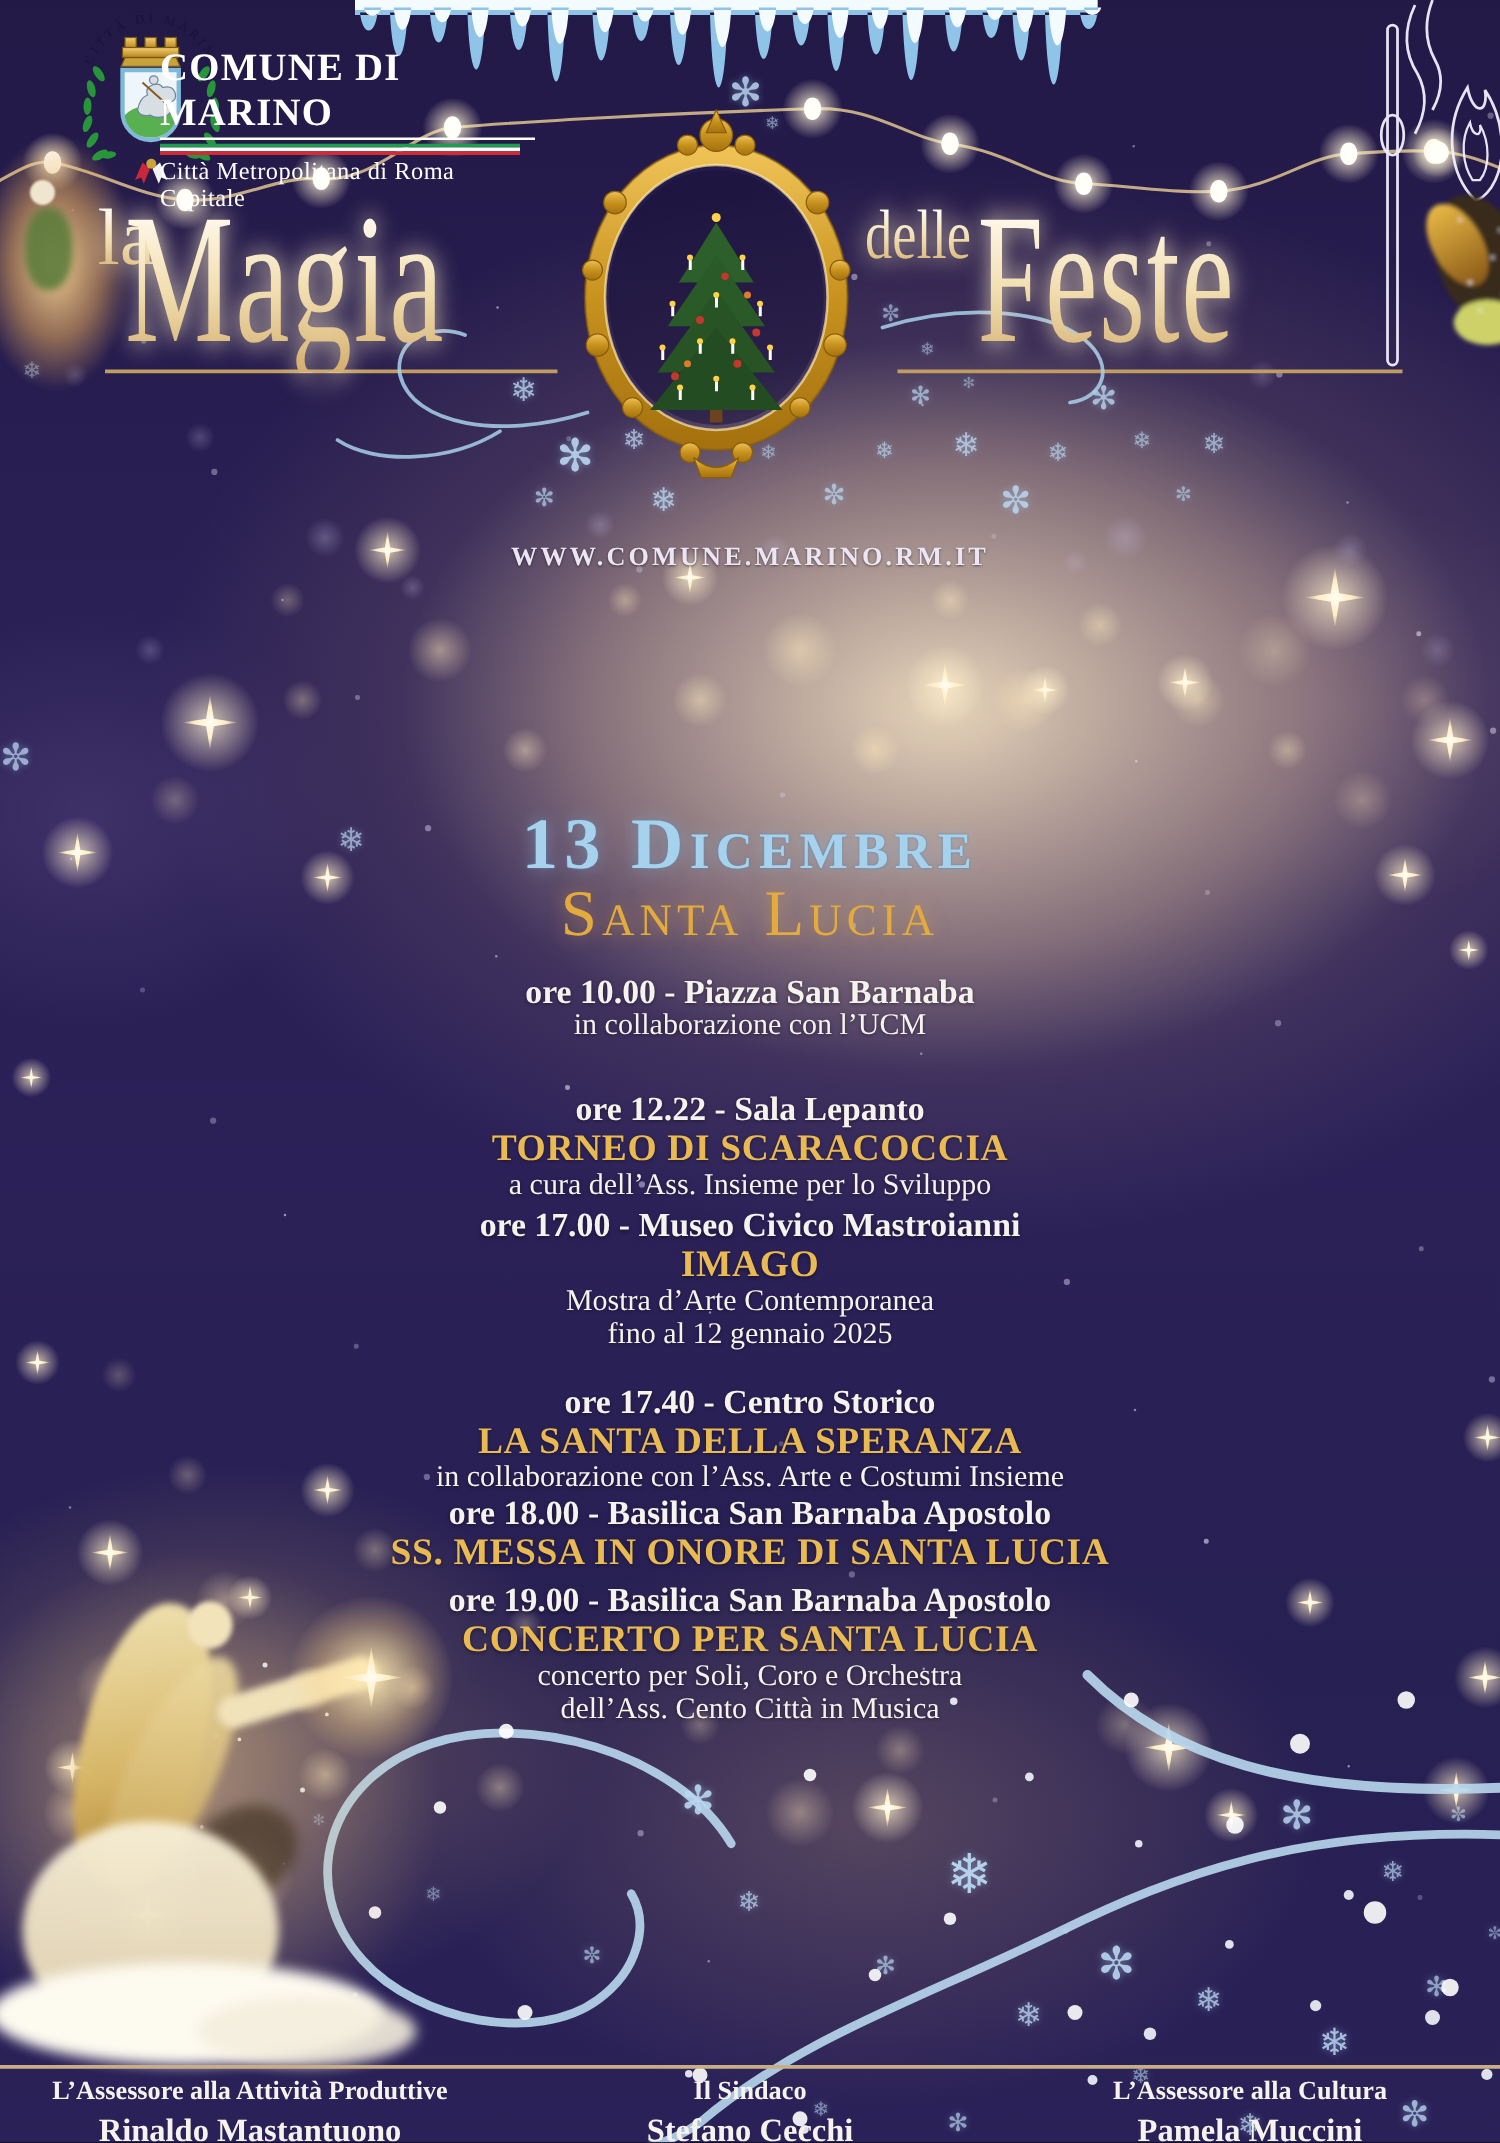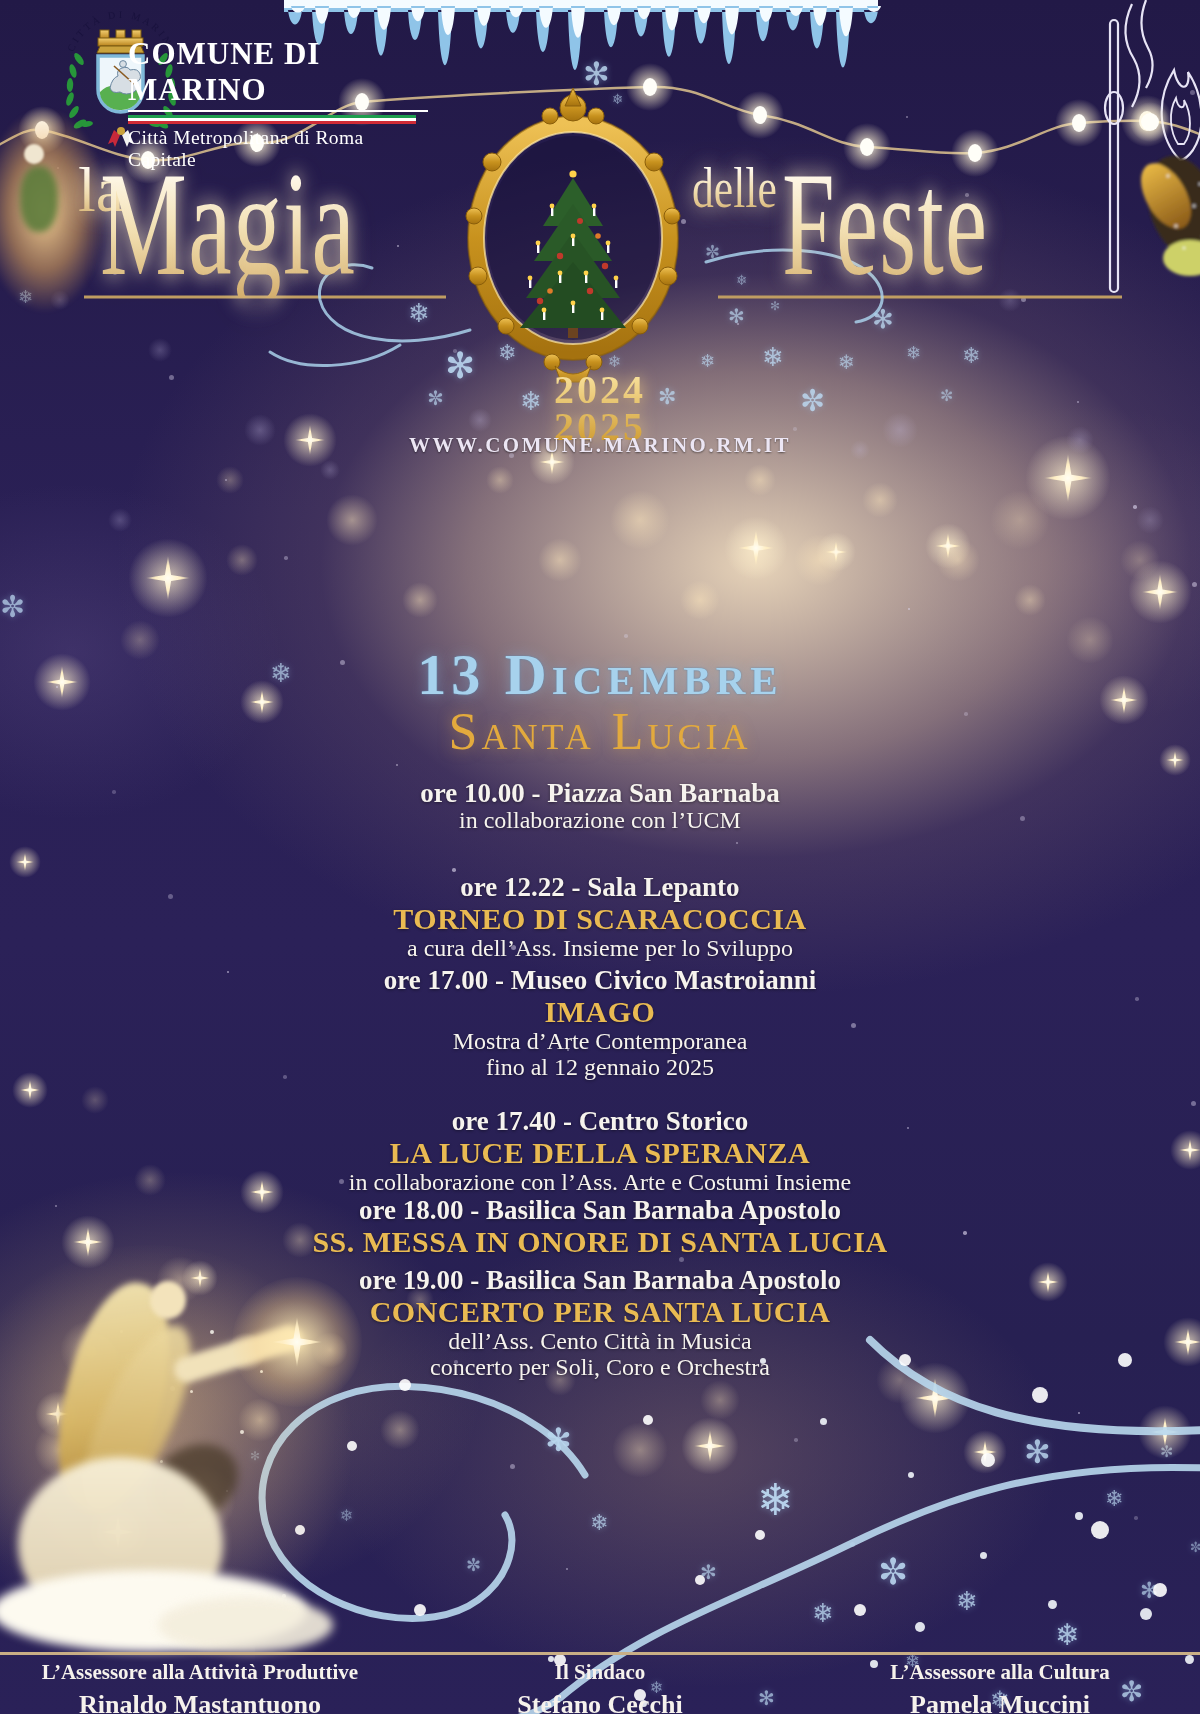--- a/index.html
+++ b/index.html
@@ -577,24 +577,20 @@
         <circle cx="165" cy="180" r="3.2"></circle>
           <circle cx="140" cy="135" r="3"></circle>
       </g>
       <g fill="#e07b2a">
           <circle cx="110" cy="205" r="2.8"></circle>
           <circle cx="158" cy="150" r="2.8"></circle>
         </g>
     </g>
   </svg>
 
-  <div class="years">
-    <div>2024</div>
-    <div>2025</div>
-  </div>
   <div class="website">WWW.COMUNE.MARINO.RM.IT</div>
 
   <div class="date-h">13 Dicembre</div>
   <div class="date-s">Santa Lucia</div>
 
   <div class="event" style="top:778px;">
     <div class="ev-time">ore 10.00 - Piazza San Barnaba</div>
     <div class="ev-det">in collaborazione con l’UCM</div>
   </div>
   <div class="event" style="top:872px;">
@@ -603,32 +599,32 @@
     <div class="ev-det">a cura dell’Ass. Insieme per lo Sviluppo</div>
   </div>
   <div class="event" style="top:965px;">
     <div class="ev-time">ore 17.00 - Museo Civico Mastroianni</div>
     <div class="ev-title">IMAGO</div>
     <div class="ev-det">Mostra d’Arte Contemporanea</div>
     <div class="ev-det">fino al 12 gennaio 2025</div>
   </div>
   <div class="event" style="top:1106px;">
     <div class="ev-time">ore 17.40 - Centro Storico</div>
-    <div class="ev-title">LA LUCE DELLA SPERANZA</div>
+    <div class="ev-title">LA SANTA DELLA SPERANZA</div>
     <div class="ev-det">in collaborazione con l’Ass. Arte e Costumi Insieme</div>
   </div>
   <div class="event" style="top:1195px;">
     <div class="ev-time">ore 18.00 - Basilica San Barnaba Apostolo</div>
     <div class="ev-title">SS. MESSA IN ONORE DI SANTA LUCIA</div>
   </div>
   <div class="event" style="top:1265px;">
     <div class="ev-time">ore 19.00 - Basilica San Barnaba Apostolo</div>
     <div class="ev-title">CONCERTO PER SANTA LUCIA</div>
+    <div class="ev-det">concerto per Soli, Coro e Orchestra</div>
     <div class="ev-det">dell’Ass. Cento Città in Musica</div>
-    <div class="ev-det">concerto per Soli, Coro e Orchestra</div>
   </div>
 
   <div class="fairy">
     <div class="fa-glow"></div>
     <div class="fa-hair"></div>
     <div class="fa-hair2"></div>
     <div class="fa-head"></div>
     <div class="fa-shawl"></div>
     <div class="fa-arm"></div>
     <div class="fa-dress"></div>

